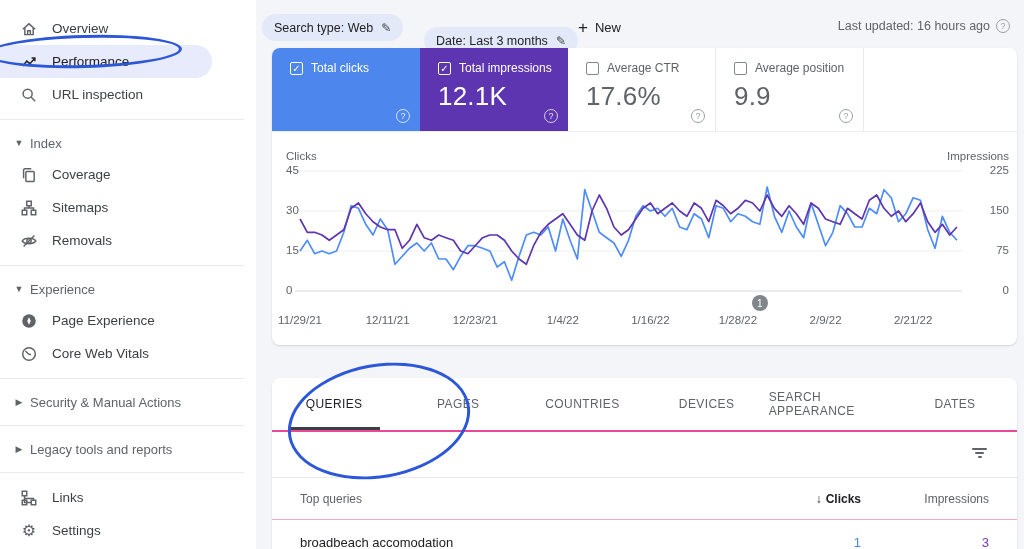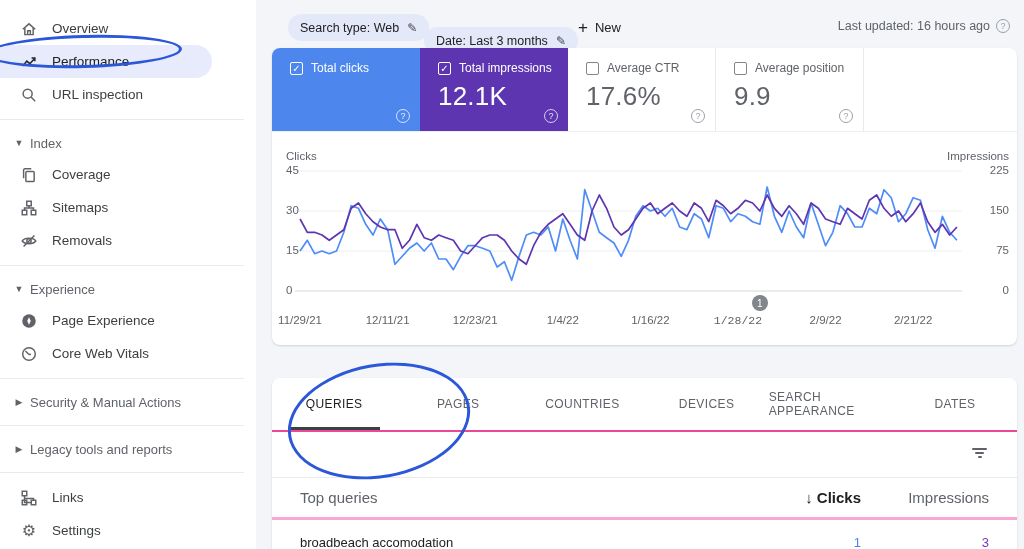--- a/index.html
+++ b/index.html
@@ -18,21 +18,21 @@
   .active svg.sicon { stroke:#202124; }
   .gear-glyph { font-size:16px; color:#5f6368; line-height:1; }
 
   
   .main { position:absolute; left:256px; top:0; right:0; bottom:0; background:#f3f5f8; }
 
   
   .topbar { position:absolute; left:0; top:0; right:0; height:48px; }
   .chip { position:absolute; top:14px; height:27px; background:#e3e9f8; border-radius:14px; display:flex; align-items:center; padding:0 12px; font-size:12.5px; font-weight:500; color:#202124; cursor:pointer; }
   .chip .pencil { margin-left:8px; font-size:12px; color:#3c4043; }
-  .chip-search { left:32px;justify-content:space-between; }
+  .chip-search { left:6px;justify-content:space-between; }
   .chip-date { left:168px;margin-top:13px; }
   .new-btn { position:absolute; left:322px; top:14px; height:27px; display:flex; align-items:center; background:none; border:none; cursor:pointer; font-family:inherit; font-size:13px; color:#202124; }
   .new-btn .plus { font-size:17px; font-weight:400; margin-right:7px; color:#202124; }
   .last-updated { position:absolute; right:14px; top:19px; font-size:12.5px; color:#5f6368; display:flex; align-items:center; }
   .qmark { display:inline-flex; align-items:center; justify-content:center; width:14px; height:14px; border:1px solid #9aa0a6; border-radius:50%; font-size:9px; color:#9aa0a6; margin-left:6px; }
 
   
   .card { position:absolute; left:16px; width:745px; background:#fff; border-radius:8px; box-shadow:0 1px 2px rgba(60,64,67,.18); }
   .chart-card { top:48px; height:297px; }
   .table-card { top:378px; height:200px; }
@@ -67,21 +67,21 @@
   
   .tabs { display:flex; height:54px; border-bottom:2px solid #ec4899; }
   .tab { flex:1; display:flex; align-items:center; justify-content:center; font-size:12px; font-weight:500; letter-spacing:.4px; color:#5f6368; cursor:pointer; position:relative; }
   .tab.active { color:#202124; }
   .tab.active .underline { position:absolute; bottom:0; left:50%; transform:translateX(-50%); width:92px; height:3px; background:#3c4043; }
   .filter-row { height:46px; border-bottom:1px solid #e8eaed; position:relative; }
   .filter-icon { position:absolute; right:30px; top:16px; width:15px; height:12px; cursor:pointer; }
   .filter-icon span { display:block; background:#5f6368; height:2px; margin:0 auto 2px; border-radius:1px; }
   .filter-icon .b1{ width:15px; } .filter-icon .b2{ width:9px; } .filter-icon .b3{ width:4px; }
   .thead, .trow { display:flex; align-items:center; padding:0 28px; }
-  .thead { height:42px; border-bottom:3px solid #f9a8d4; font-size:15px; color:#5f6368; }
+  .thead { height:42px; border-bottom:1px solid #f9a8d4; font-size:12px; color:#5f6368; }
   .trow { height:44px; font-size:13px; color:#202124; }
   .col-q { flex:1; }
   .col-c { width:130px; text-align:right; }
   .col-i { width:128px; text-align:right; }
   .thead .col-c { color:#202124; font-weight:700; }
   .sort-arrow { font-weight:400; margin-right:4px; color:#202124; }
 
   
   .annot { position:absolute; border:3px solid #2b57d8; border-radius:50%; background:transparent; pointer-events:none; z-index:5; }
   .annot-performance { left:-14px; top:35px; width:196px; height:33px; transform:rotate(-1.5deg); }
@@ -278,21 +278,21 @@
             <line x1="0" x2="660" y1="85.00000000000001" y2="85.00000000000001" stroke="#eceef1" stroke-width="1" vector-effect="non-scaling-stroke"></line>
             <line x1="0" x2="660" y1="125" y2="125" stroke="#d5d8dc" stroke-width="1" vector-effect="non-scaling-stroke"></line>
             <polyline points="5.0,85.0 12.2,74.3 19.4,87.7 26.7,85.0 33.9,87.7 41.1,85.0 48.3,66.3 55.6,39.7 62.8,42.3 70.0,58.3 77.2,69.0 84.4,53.0 91.7,63.7 98.9,98.3 106.1,90.3 113.3,82.3 120.6,77.0 127.8,85.0 135.0,77.0 142.2,93.0 149.4,93.0 156.7,103.7 163.9,90.3 171.1,79.7 178.3,79.7 185.6,82.3 192.8,85.0 200.0,101.0 207.2,95.7 214.4,114.3 221.7,90.3 228.9,69.0 236.1,66.3 243.3,69.0 250.6,61.0 257.8,85.0 265.0,53.0 272.2,74.3 279.4,93.0 286.7,23.7 293.9,45.0 301.1,66.3 308.3,71.7 315.6,77.0 322.8,90.3 330.0,74.3 337.2,50.3 344.4,39.7 351.7,45.0 358.9,42.3 366.1,50.3 373.3,42.3 380.6,61.0 387.8,63.7 395.0,47.7 402.2,53.0 409.4,71.7 416.7,39.7 423.9,42.3 431.1,55.7 438.3,47.7 445.6,50.3 452.8,55.7 460.0,58.3 467.2,21.0 474.4,50.3 481.7,66.3 488.9,45.0 496.1,61.0 503.3,71.7 510.6,37.0 517.8,58.3 525.0,79.7 532.2,66.3 539.4,39.7 546.7,47.7 553.9,61.0 561.1,61.0 568.3,42.3 575.6,47.7 582.8,23.7 590.0,31.7 597.2,55.7 604.4,47.7 611.7,31.7 618.9,34.3 626.1,63.7 633.3,82.3 640.6,50.3 647.8,66.3 655.0,74.3" fill="none" stroke="#4e8df7" stroke-width="1.7" stroke-linejoin="round" vector-effect="non-scaling-stroke"></polyline>
             <polyline points="5.0,53.0 12.2,66.3 19.4,66.3 26.7,69.0 33.9,74.3 41.1,69.0 48.3,63.7 55.6,42.3 62.8,37.0 70.0,47.7 77.2,55.7 84.4,61.0 91.7,63.7 98.9,63.7 106.1,82.3 113.3,74.3 120.6,58.3 127.8,71.7 135.0,74.3 142.2,69.0 149.4,71.7 156.7,74.3 163.9,85.0 171.1,87.7 178.3,79.7 185.6,71.7 192.8,69.0 200.0,69.0 207.2,74.3 214.4,85.0 221.7,93.0 228.9,98.3 236.1,79.7 243.3,66.3 250.6,58.3 257.8,53.0 265.0,47.7 272.2,58.3 279.4,69.0 286.7,74.3 293.9,45.0 301.1,29.0 308.3,42.3 315.6,61.0 322.8,69.0 330.0,63.7 337.2,53.0 344.4,42.3 351.7,37.0 358.9,47.7 366.1,42.3 373.3,37.0 380.6,45.0 387.8,50.3 395.0,37.0 402.2,42.3 409.4,55.7 416.7,34.3 423.9,39.7 431.1,47.7 438.3,42.3 445.6,34.3 452.8,37.0 460.0,45.0 467.2,29.0 474.4,42.3 481.7,50.3 488.9,39.7 496.1,47.7 503.3,58.3 510.6,37.0 517.8,42.3 525.0,53.0 532.2,55.7 539.4,58.3 546.7,42.3 553.9,47.7 561.1,53.0 568.3,34.3 575.6,29.0 582.8,42.3 590.0,50.3 597.2,45.0 604.4,55.7 611.7,47.7 618.9,37.0 626.1,55.7 633.3,66.3 640.6,58.3 647.8,69.0 655.0,61.0" fill="none" stroke="#5e35b1" stroke-width="1.7" stroke-linejoin="round" vector-effect="non-scaling-stroke"></polyline>
           </svg>
       <span class="xtick" style="left: 0.757576%;">11/29/21</span>
           <span class="xtick" style="left: 13.8889%;">12/11/21</span>
           <span class="xtick" style="left: 27.0202%;">12/23/21</span>
           <span class="xtick" style="left: 40.1515%;">1/4/22</span>
           <span class="xtick" style="left: 53.2828%;">1/16/22</span>
-          <span class="xtick" style="left: 66.4141%; font-family: Liberation Mono, monospace;">1/28/22</span>
+          <span class="xtick" style="left: 66.4141%;">1/28/22</span>
           <span class="xtick" style="left: 79.5455%;">2/9/22</span>
           <span class="xtick" style="left: 92.6768%;">2/21/22</span>
           <div class="marker-1" style="left: 69.697%;">1</div>
         </div>
       <div id="ytick-layer">
           <span class="ytick l" style="top: 32px;">45</span>
           <span class="ytick l" style="top: 72px;">30</span>
           <span class="ytick l" style="top: 112px;">15</span>
           <span class="ytick l" style="top: 152px;">0</span>
           <span class="ytick r" style="top: 32px;">225</span>

